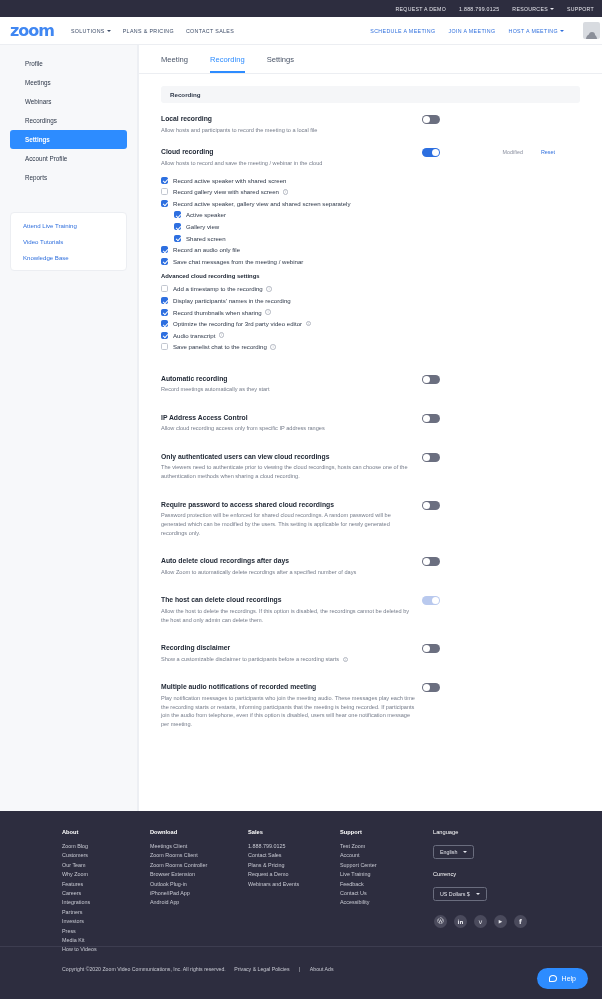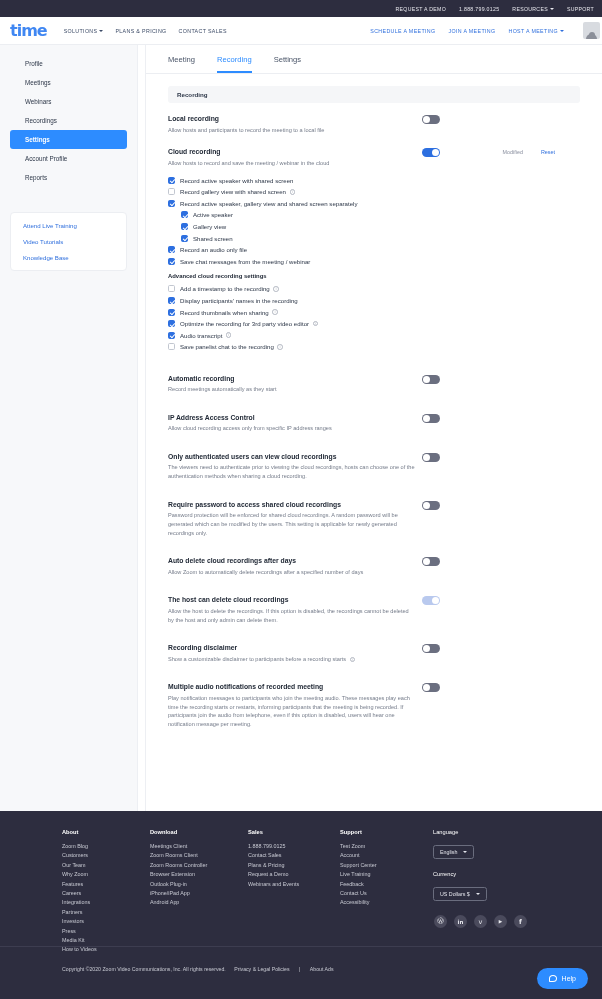--- a/index.html
+++ b/index.html
@@ -39,21 +39,21 @@
   .avatar {
     width: 17px; height: 17px; background: #d8dbe0; border-radius: 2px;
     display:flex; align-items:flex-end; justify-content:center; overflow:hidden;
     margin-left: 6px;
   }
   .avatar .head { width:6px; height:6px; background:#8b8f99; border-radius:50%; margin-bottom:1px;}
   .avatar .body { width:11px; height:5px; background:#8b8f99; border-radius:5px 5px 0 0;
                   position:absolute; margin-top:9px;}
   .avatar-wrap { position:relative; width:17px; height:17px; }
   
-  .page { display: flex; height: 766px; gap: 7px; }
+  .page { display: flex; height: 766px; }
   .sidebar { width: 138px; background: #f7f8fa; padding-top: 9px;
              border-right: 1px solid #edeff3; }
   .side-item {
     height: 19px; display:flex; align-items:center; padding-left: 15px;
     font-size: 6.3px; color: #2d3748; cursor: pointer; border-radius: 3px;
     margin: 0 10px;
   }
   .side-item.active { background: #2d8cff; color: #fff; font-weight: 600; }
   .side-card {
     margin: 25px 10px 0 10px; background:#fff; border:1px solid #eceef2;
@@ -152,21 +152,21 @@
 <body>
 
 <div class="util-bar">
   <a>REQUEST A DEMO</a>
   <a>1.888.799.0125</a>
   <a><span>RESOURCES</span><i class="caret"></i></a>
   <a>SUPPORT</a>
 </div>
 
 <div class="main-nav">
-  <div class="logo">time</div>
+  <div class="logo">zoom</div>
   <div class="nav-left">
     <a><span>SOLUTIONS</span><i class="caret"></i></a>
     <a>PLANS &amp; PRICING</a>
     <a>CONTACT SALES</a>
   </div>
   <div class="nav-right">
     <a>SCHEDULE A MEETING</a>
     <a>JOIN A MEETING</a>
     <a><span>HOST A MEETING</span><i class="caret"></i></a>
     <div class="avatar-wrap">

